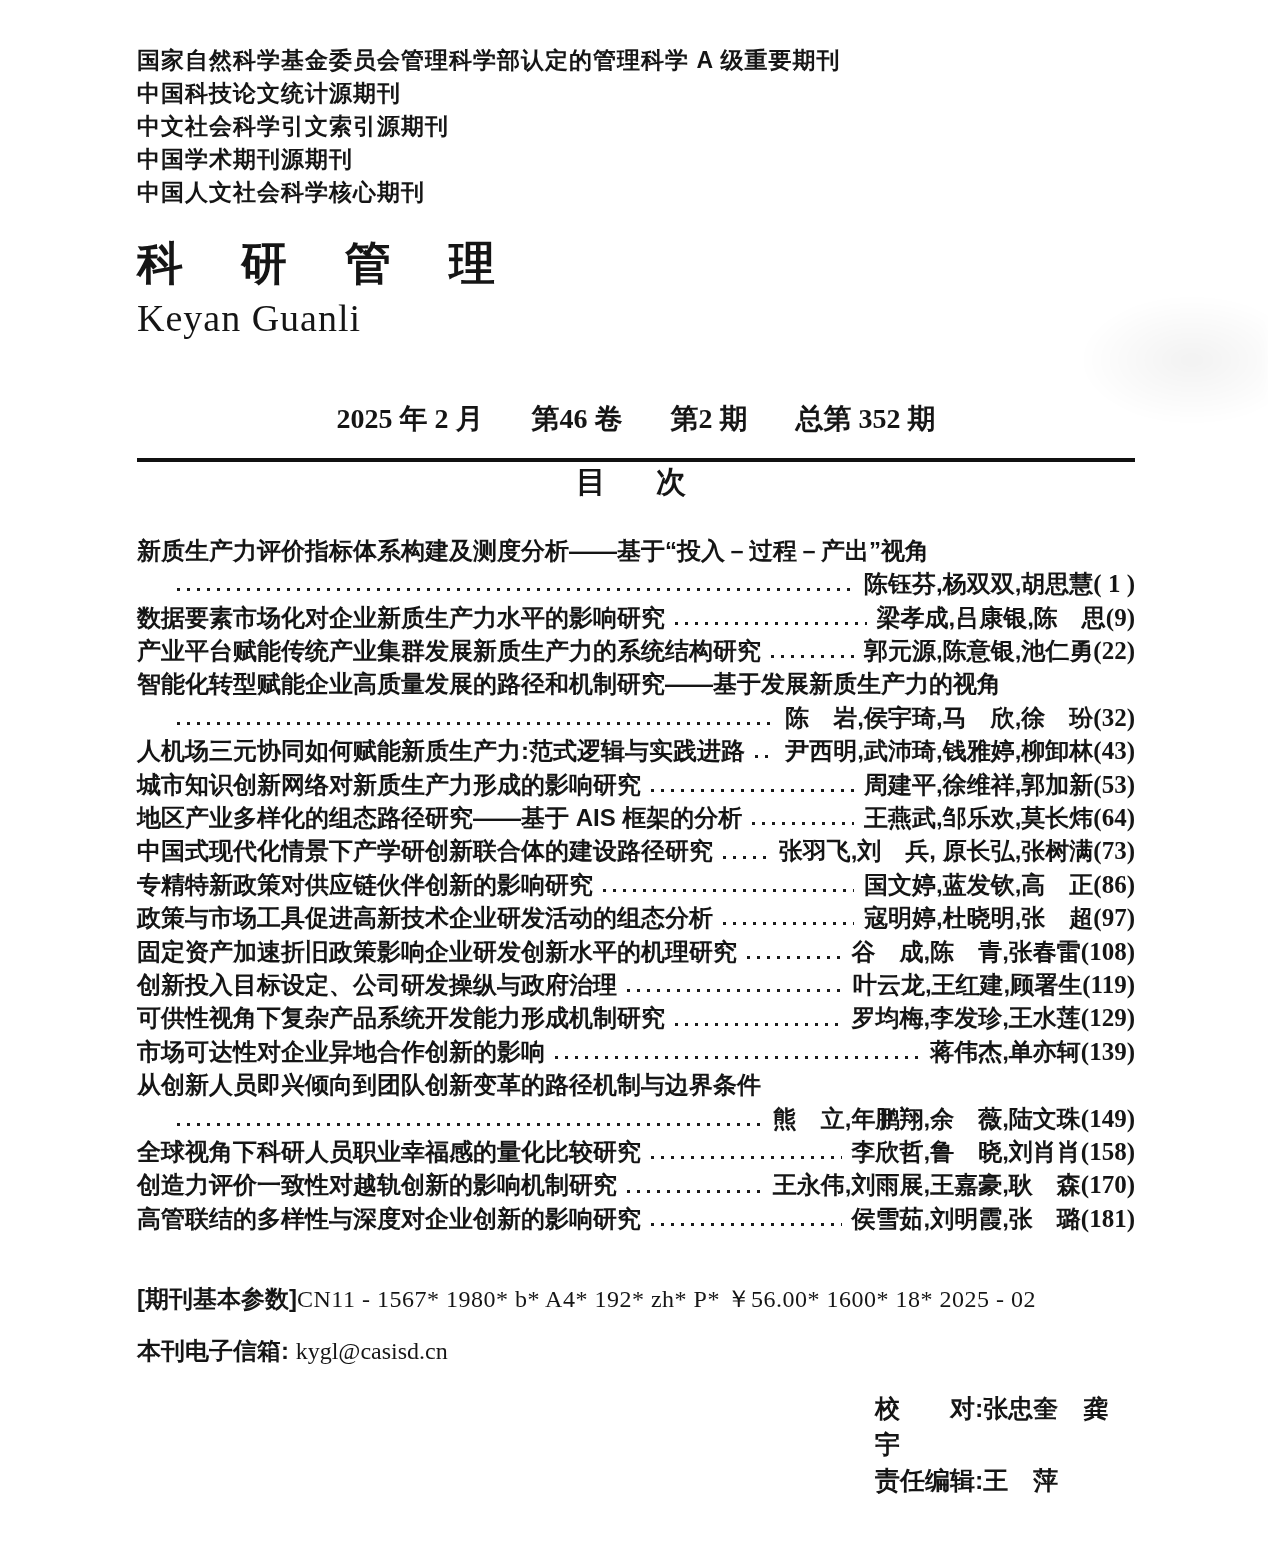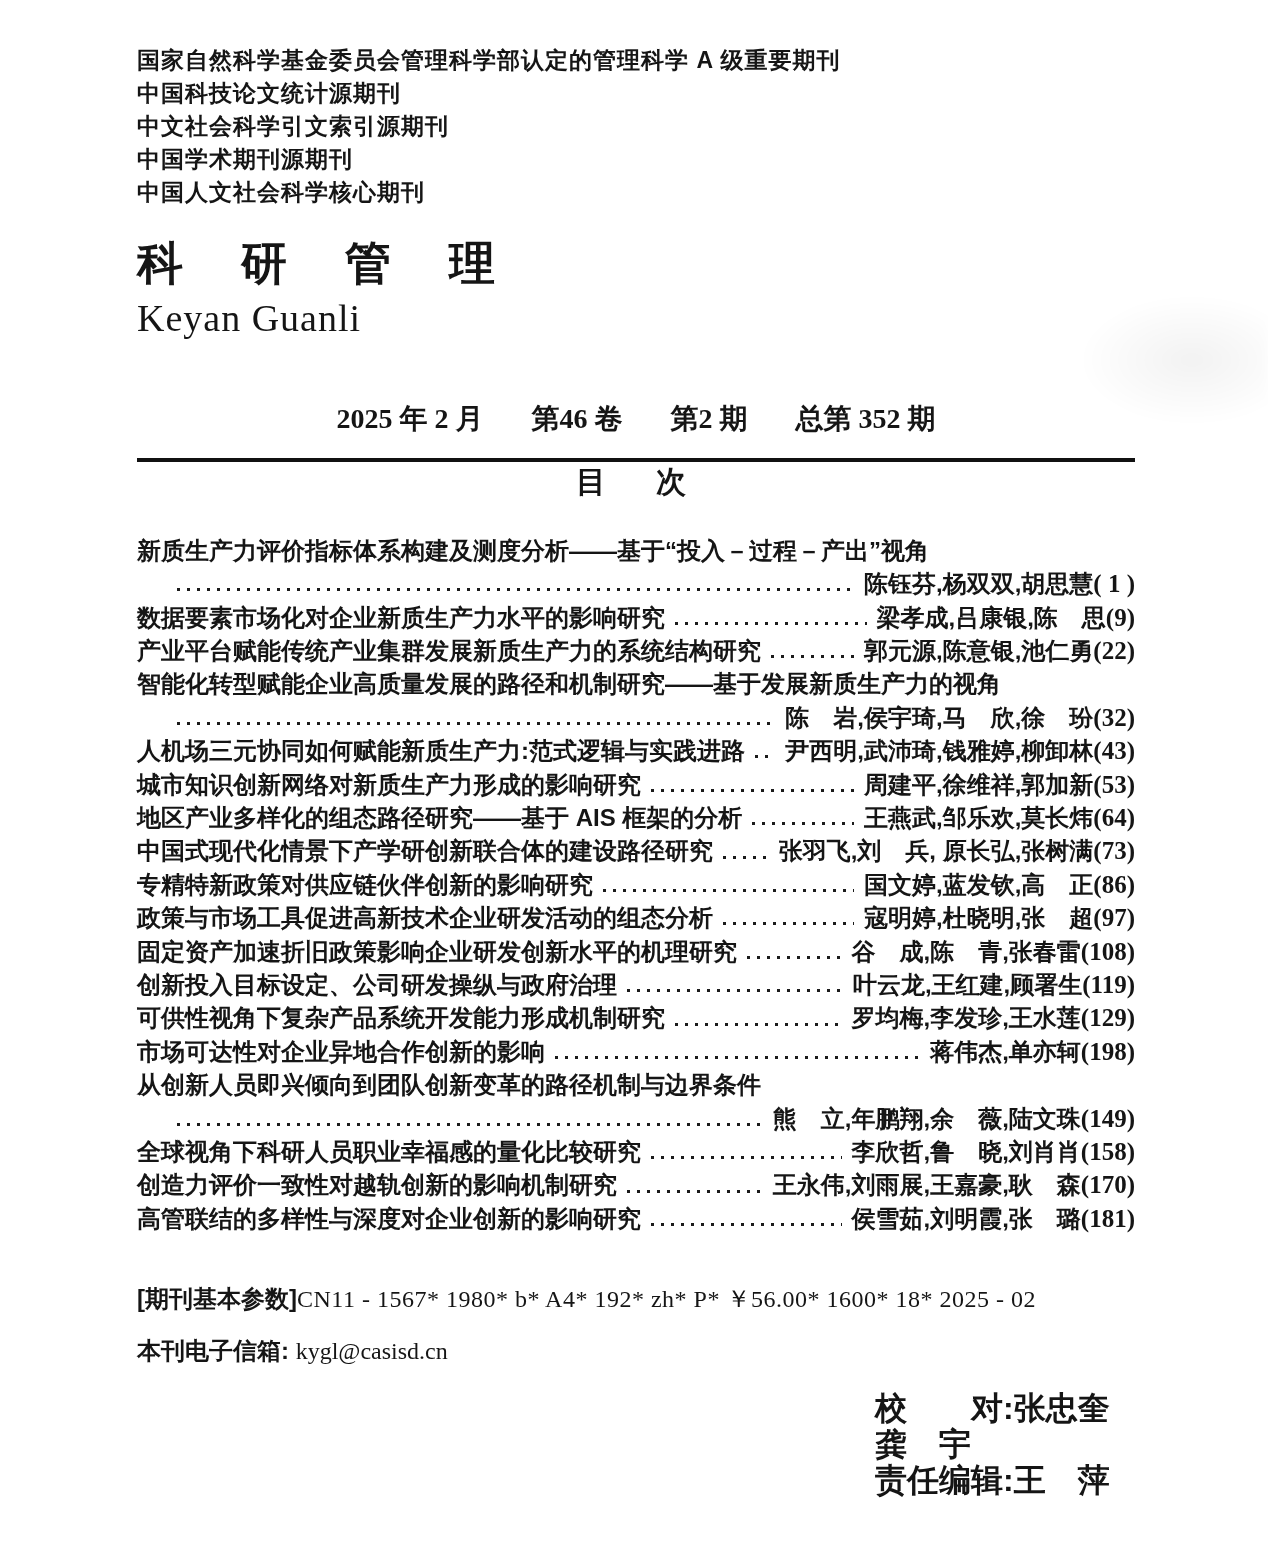--- a/index.html
+++ b/index.html
@@ -72,21 +72,21 @@
     font-family:"Liberation Serif","DejaVu Serif",serif;
     font-weight:400;letter-spacing:0.5px;
   }
   .email-line{font-size:24px;line-height:33px;margin-top:18px;}
   .email-label{font-weight:700;}
   .email-value{
     font-family:"Liberation Serif","DejaVu Serif",serif;font-weight:400;
   }
   .editors-block{
     margin-left:738px;margin-top:22px;
-    font-size:32px;font-weight:700;line-height:36px;
+    font-size:25px;font-weight:700;line-height:36px;
   }
   
   .smudge{
     position:absolute;right:0;top:295px;width:190px;height:130px;
     background:radial-gradient(ellipse at 60% 50%,rgba(0,0,0,0.05),rgba(0,0,0,0) 70%);
     filter:blur(4px);
   }
 </style>
 </head>
 <body>
@@ -213,21 +213,21 @@
       <span class="t">可供性视角下复杂产品系统开发能力形成机制研究</span>
       <span class="leader"></span>
       <span class="authors">罗均梅,李发珍,王水莲</span>
       <span class="pg">(129)</span>
     </div>
 
     <div class="toc-row">
       <span class="t">市场可达性对企业异地合作创新的影响</span>
       <span class="leader"></span>
       <span class="authors">蒋伟杰,单亦轲</span>
-      <span class="pg">(198)</span>
+      <span class="pg">(139)</span>
     </div>
 
     <div class="toc-row">
       <span class="t">从创新人员即兴倾向到团队创新变革的路径机制与边界条件</span>
     </div>
     <div class="toc-row cont">
       <span class="leader"></span>
       <span class="authors">熊　立,年鹏翔,余　薇,陆文珠</span>
       <span class="pg">(149)</span>
     </div>

